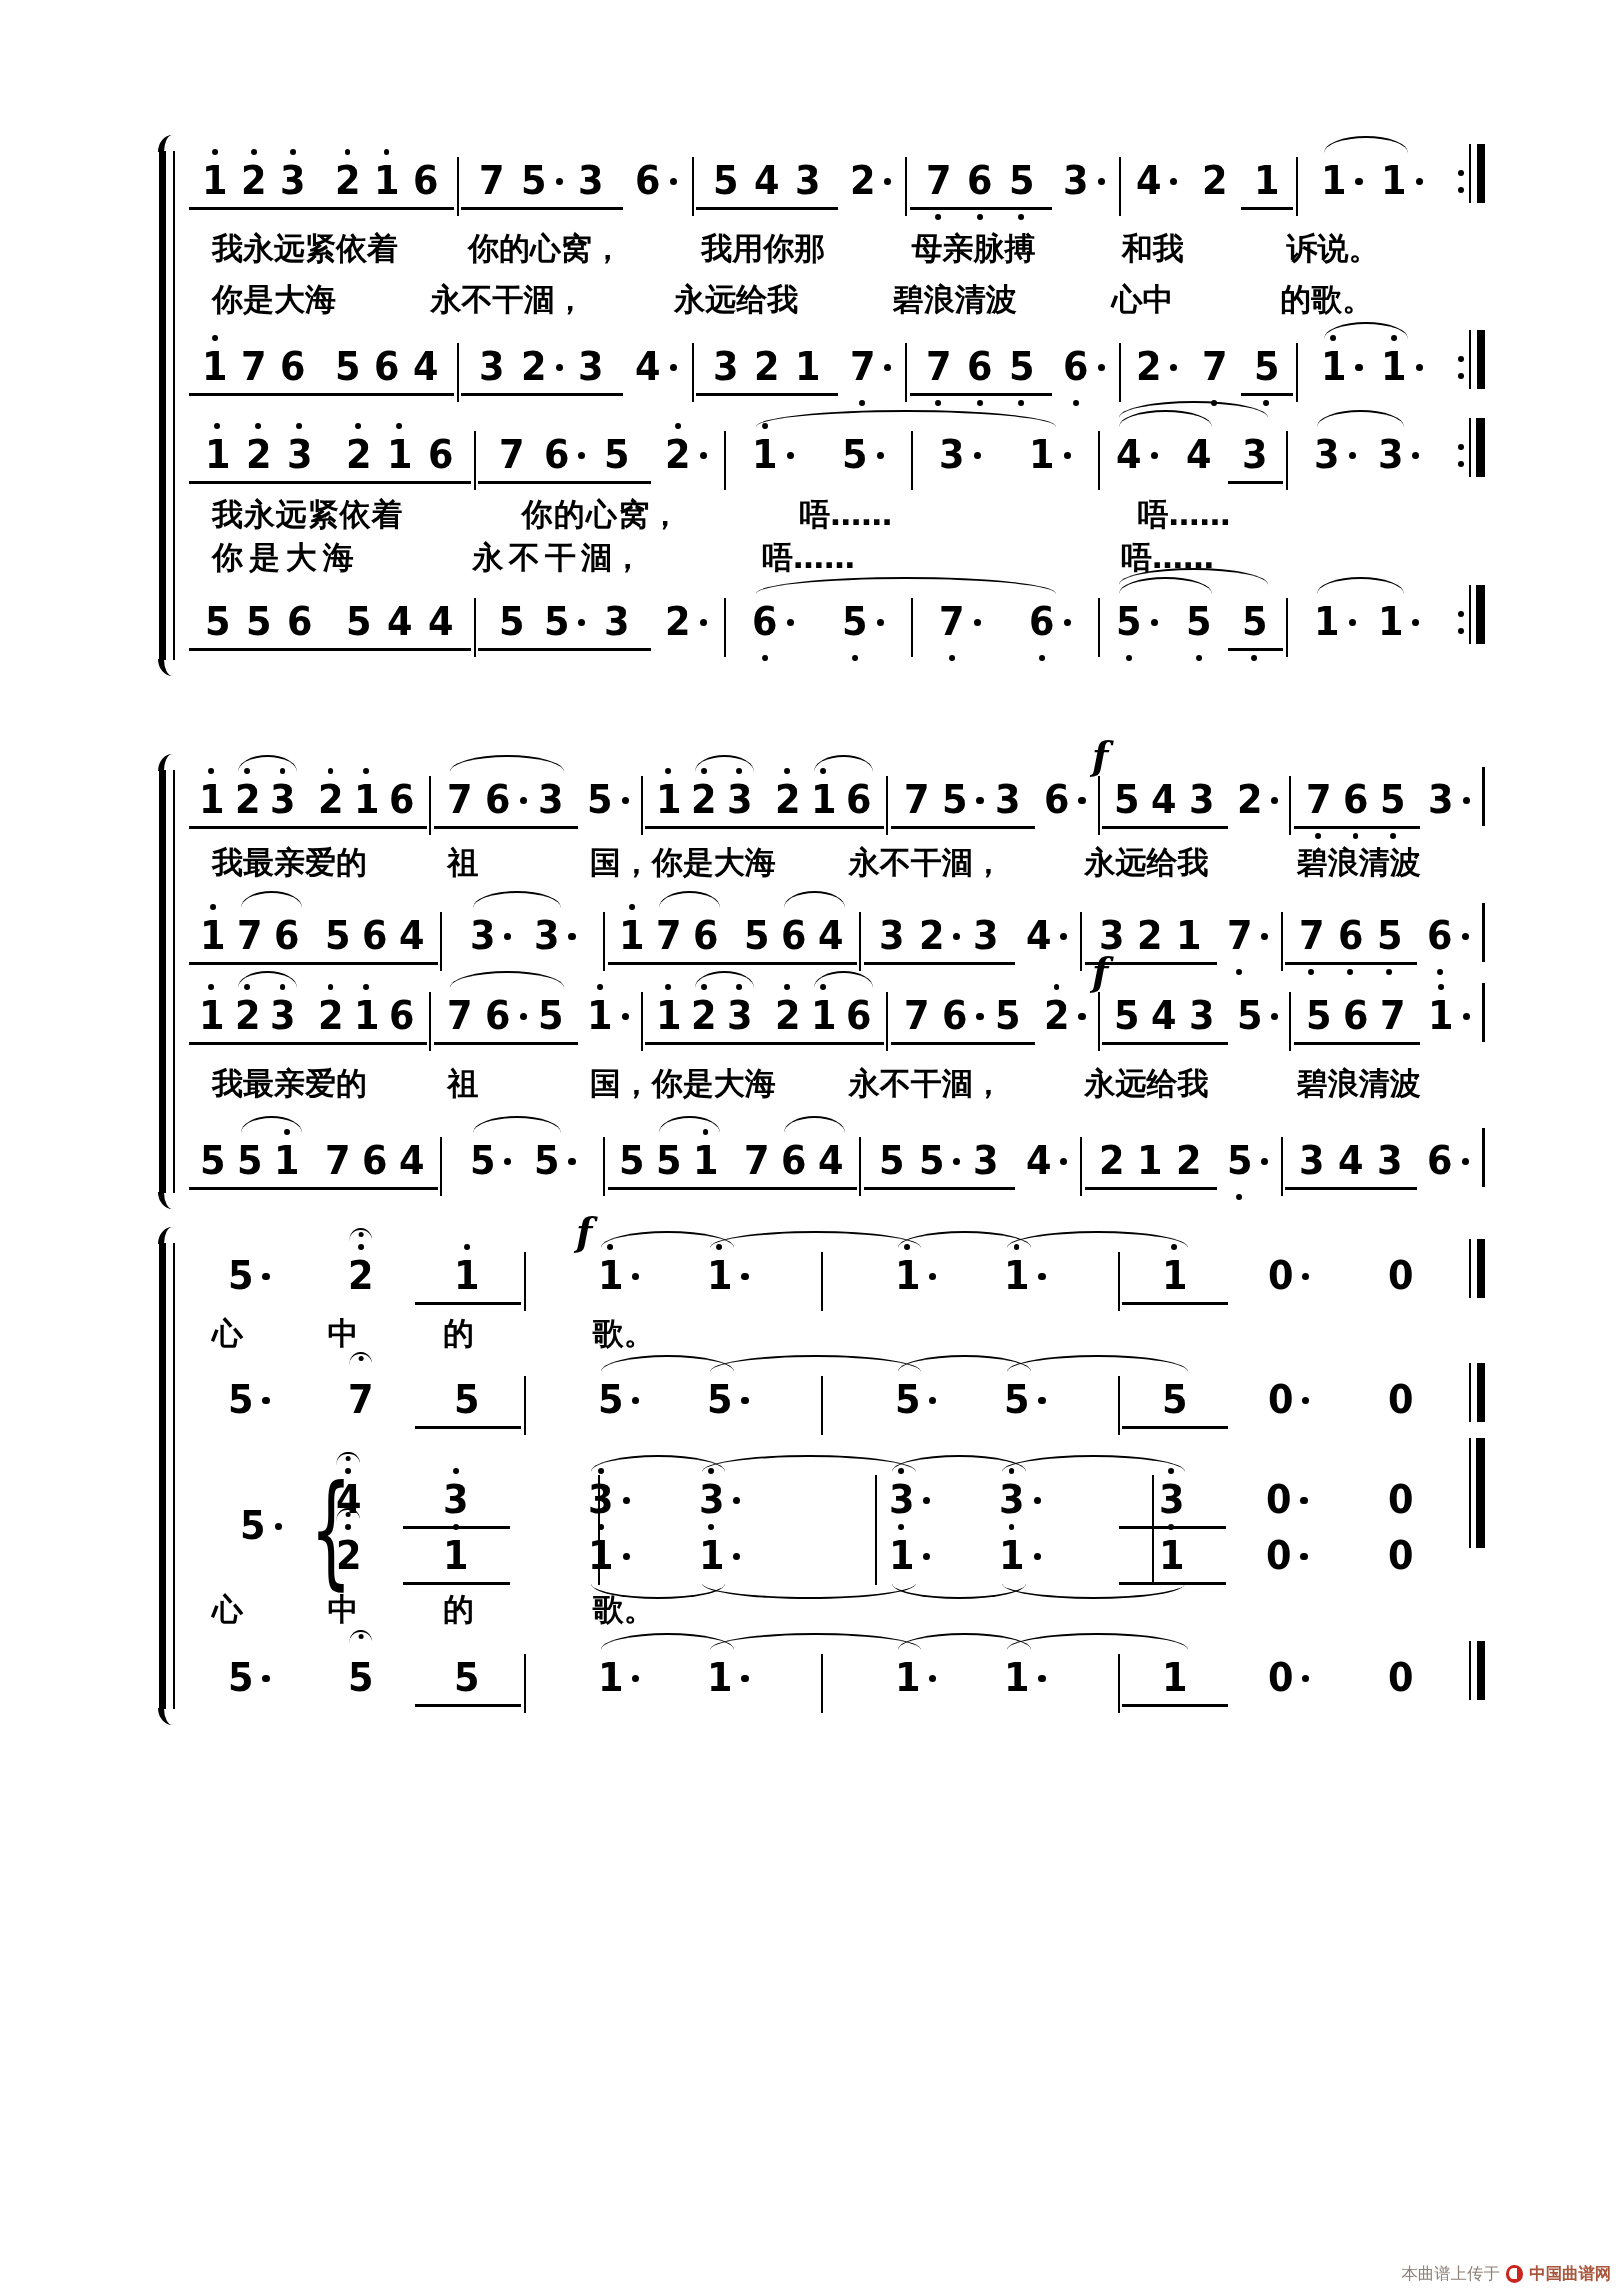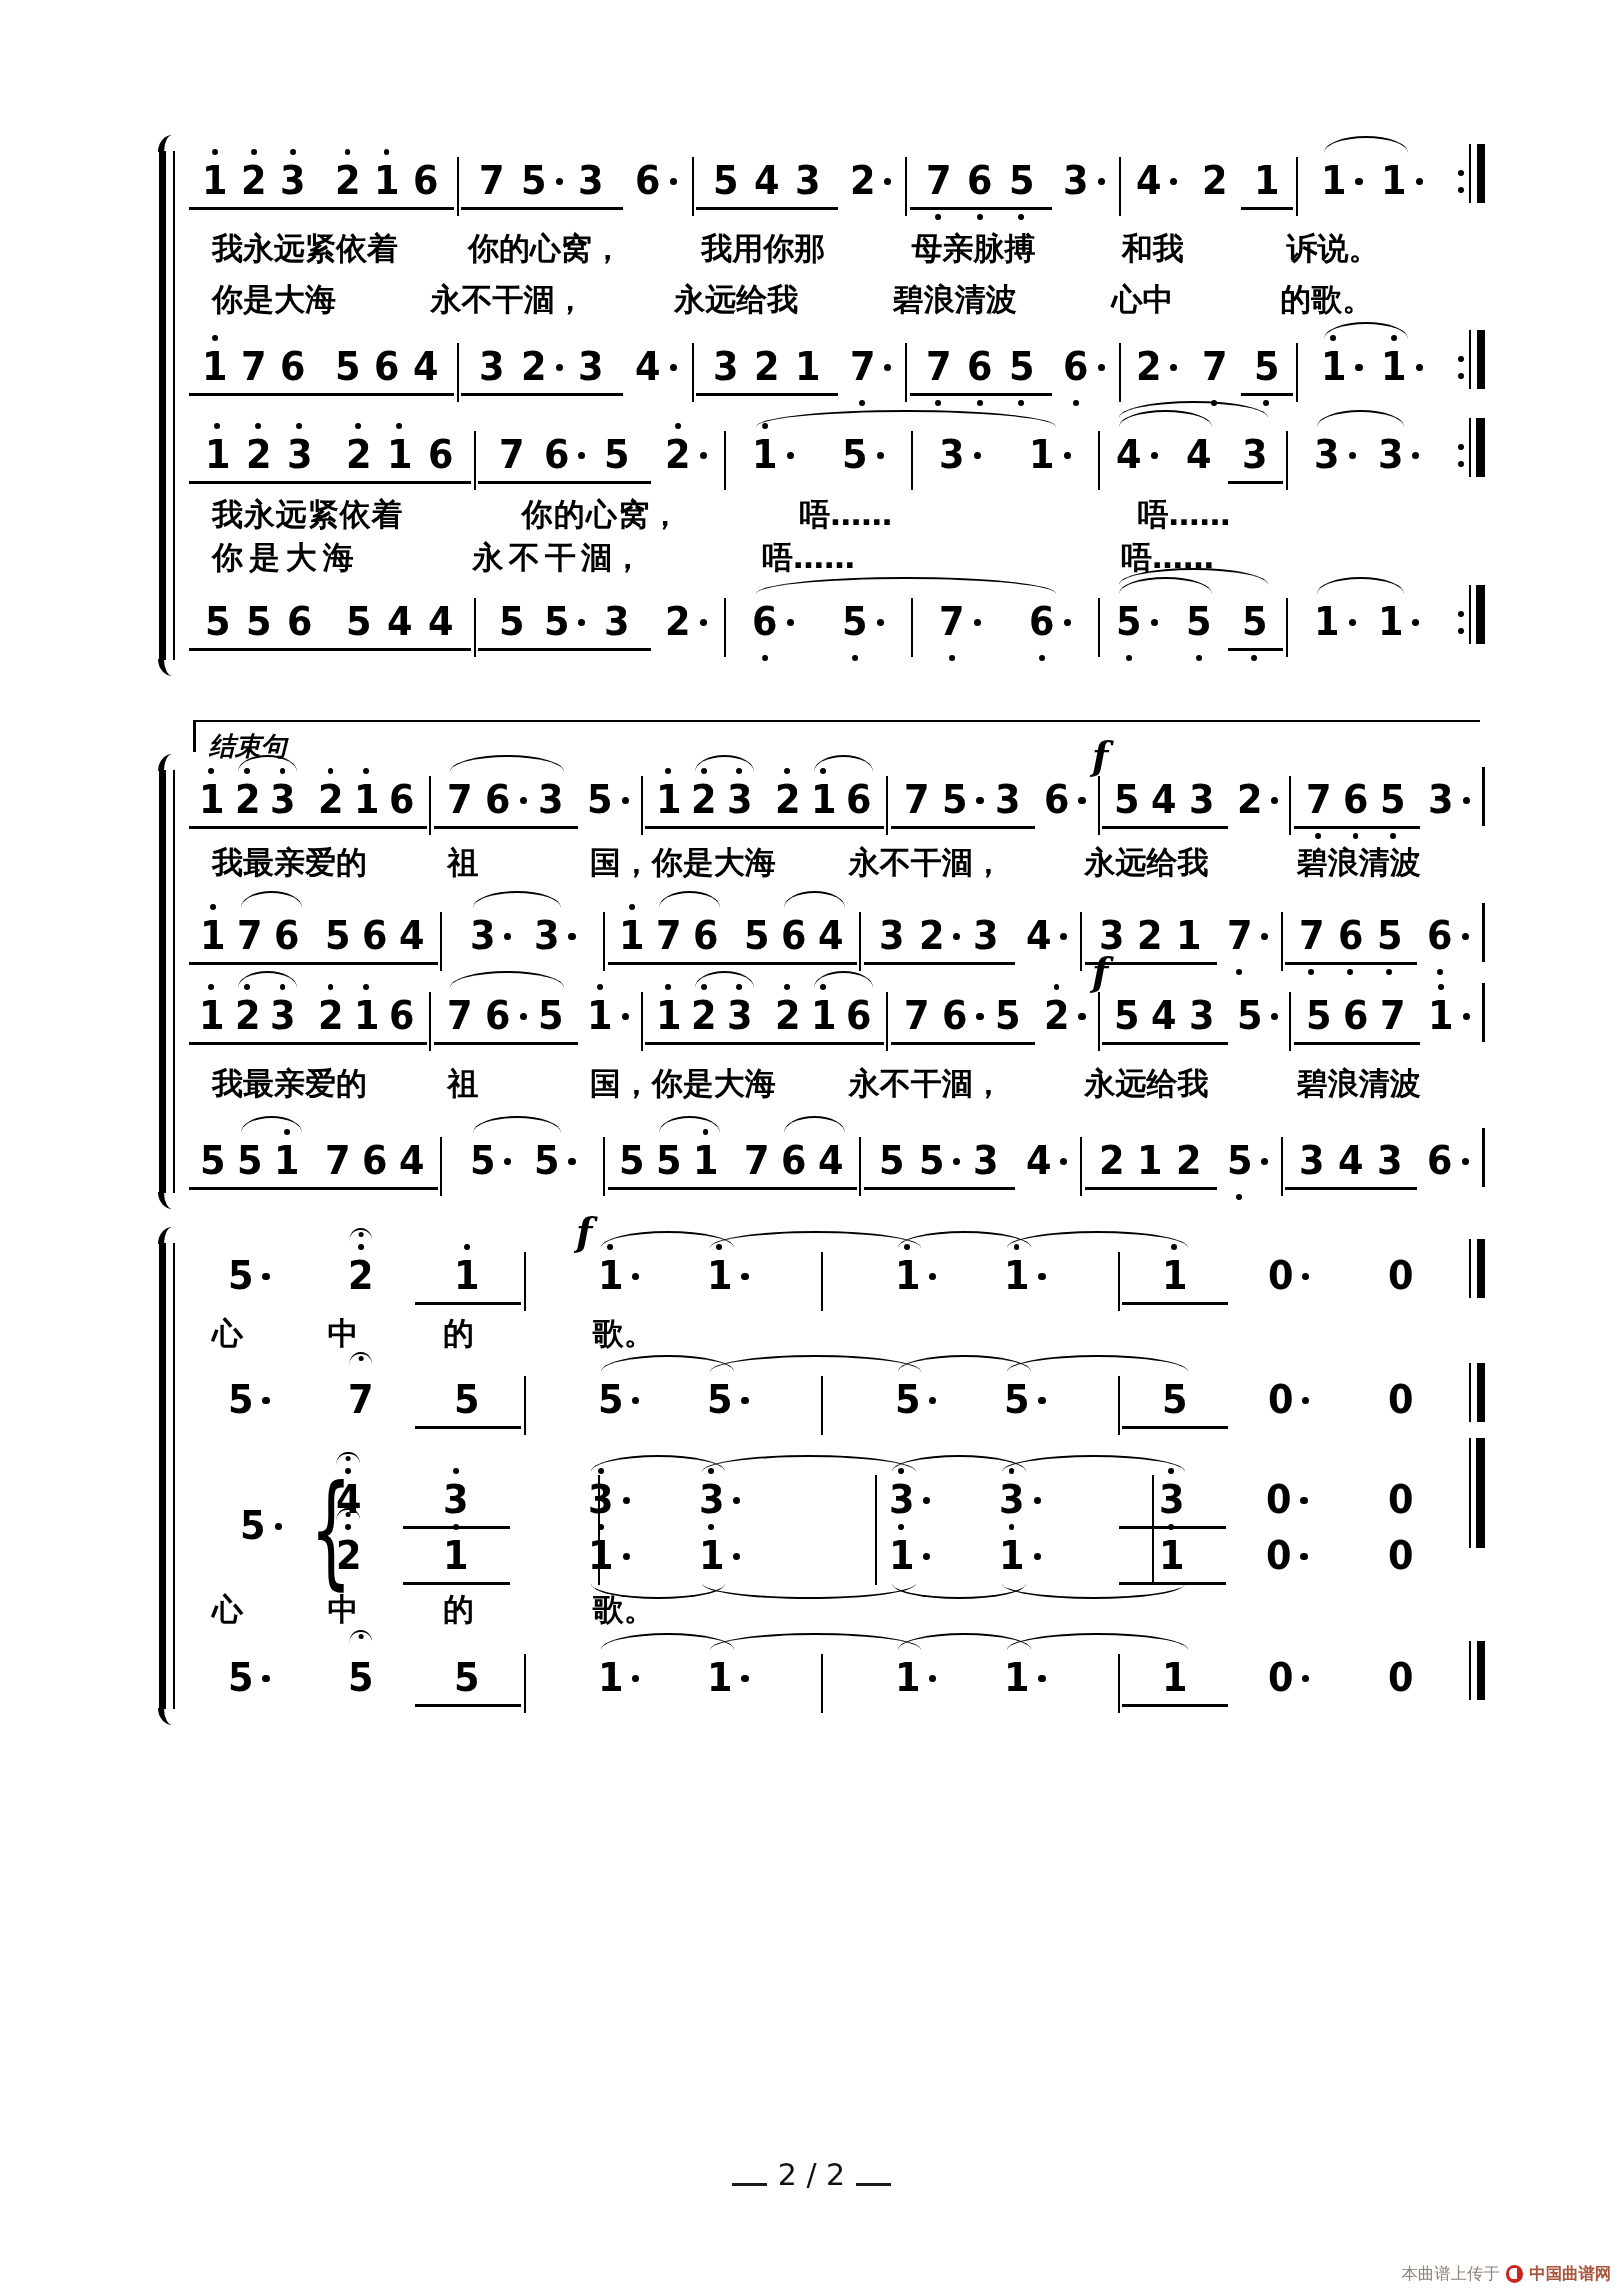--- a/index.html
+++ b/index.html
@@ -60,23 +60,20 @@
   .wm{position:absolute;right:11.8px;top:2263px;display:flex;align-items:center;gap:5.9px;font-size:16.4px;}
   .wm-pre{color:#8f8178;}
   .wm-logo{position:relative;width:17.7px;height:17.7px;border-radius:50%;background:#c9271e;flex:none;}
   .wm-logo::after{content:"";position:absolute;left:3.3px;top:3.3px;width:8.5px;height:11px;background:#fff;border-radius:60% 0 0 60%;}
   .wm-site{color:#a8563c;font-weight:700;}
 </style>
 </head>
 <body>
 
 <div id="page">
-  <div class="endbracket">
-    <span class="endlabel">结束句</span>
-  </div>
   <div id="music">
       <div class="bracket" style="top: 151px; height: 509px;"></div>
       <div class="sysline" style="top: 151px; height: 509px;"></div>
       <div class="row notes" style="top: 160px;">
         <div class="m" style="flex-grow: 7.1;">
           <div class="grp g-u" style="flex-grow: 3;">
             <span class="tok">
               <span class="dg">1</span>
               <span class="hid"></span>
             </span>
@@ -1861,23 +1858,20 @@
         <div class="endsign" style="width: 27.5px;">
           <span class="es-thin"></span>
           <span class="es-thick"></span>
         </div>
         <div class="arc" style="left: 415px; width: 133px; top: -23.6px;"></div>
         <div class="arc" style="left: 712px; width: 133px; top: -23.6px;"></div>
         <div class="arc" style="left: 524px; width: 211px; top: -23.6px;"></div>
         <div class="arc" style="left: 821px; width: 181px; top: -23.6px;"></div>
       </div>
     </div>
-  <div class="footer">
-    <span class="pgbar"></span><span>2 / 2</span><span class="pgbar"></span>
-  </div>
   <div class="wm">
     <span class="wm-pre">本曲谱上传于</span>
     <span class="wm-logo"></span>
     <span class="wm-site">中国曲谱网</span>
   </div>
 <span class="brace" style="left: 310px; top: 1475px;">{</span>
   </div>
 
 
 </body></html>

